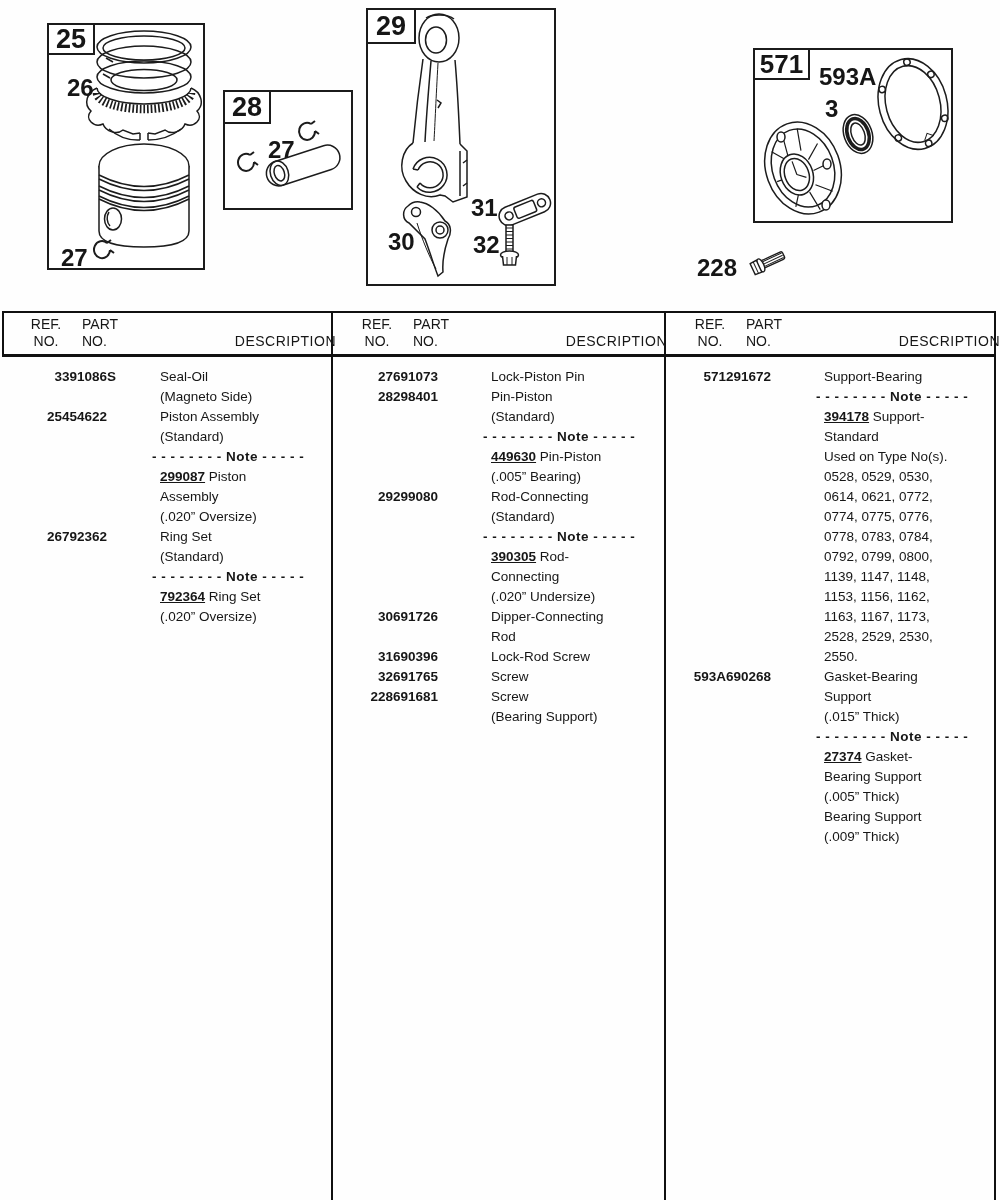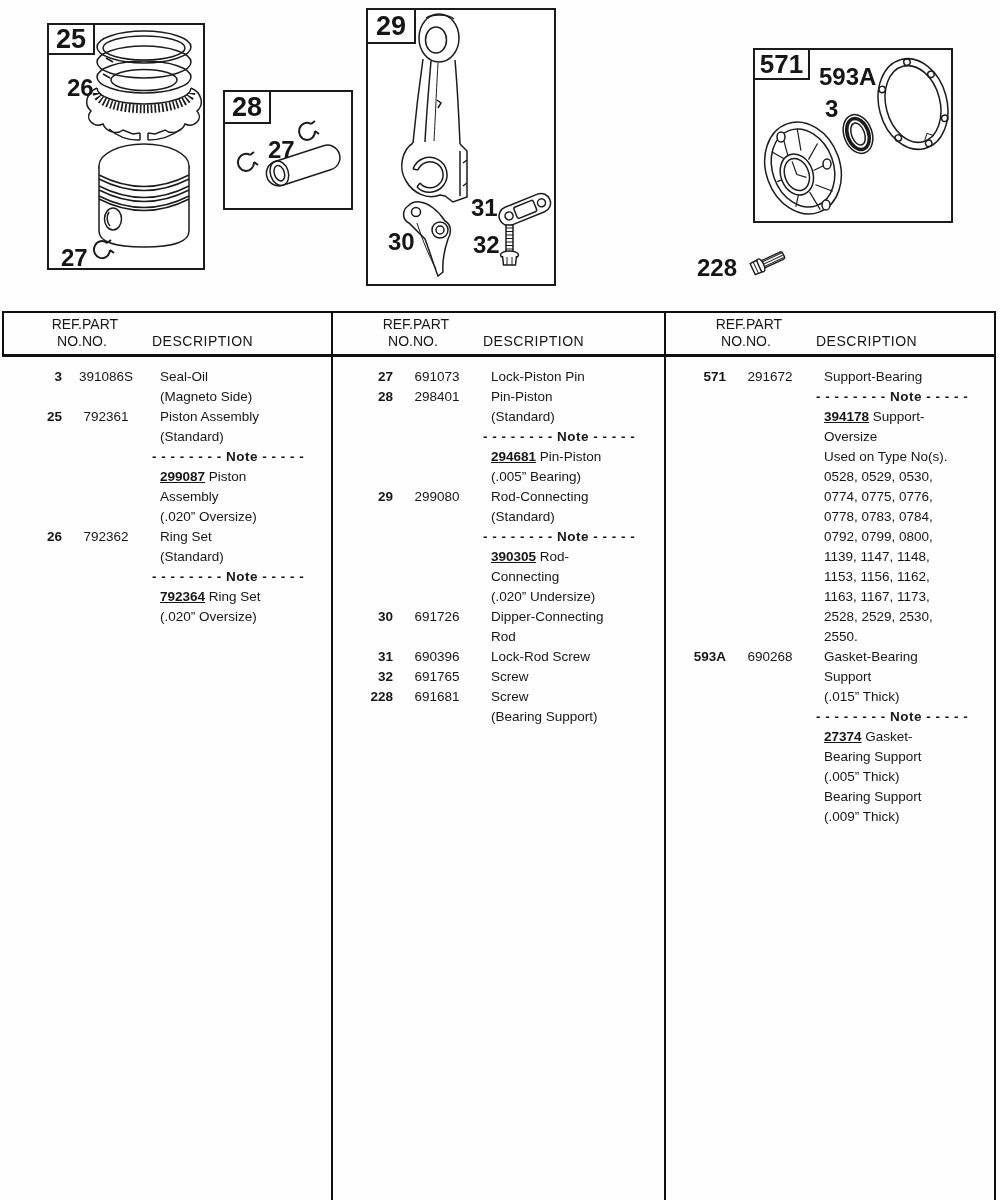--- a/index.html
+++ b/index.html
@@ -9,28 +9,28 @@
   .pbox{position:absolute;border:2px solid #1b1b1b;background:#fff;box-sizing:border-box;}
   .corner-label{position:absolute;left:0;top:0;border-right:2px solid #1b1b1b;border-bottom:2px solid #1b1b1b;
         display:flex;align-items:center;justify-content:center;font-weight:bold;font-size:27px;
         background:#fff;box-sizing:border-box;}
   .callout{position:absolute;font-weight:bold;font-size:24px;line-height:1;white-space:nowrap;}
   svg{position:absolute;left:0;top:0;}
   
   .hline,.vline{position:absolute;background:#101010;}
   
   .thead{position:absolute;font-size:14px;line-height:17px;}
-  .thead .h-ref{position:absolute;left:24px;top:4px;width:56px;text-align:right;}
+  .thead .h-ref{position:absolute;left:16px;top:4px;width:56px;text-align:center;}
   .thead .h-part{position:absolute;left:80px;top:4px;width:62px;text-align:left;}
-  .thead .h-desc{position:absolute;left:150px;top:21px;width:176px;text-align:left;letter-spacing:.5px;}
+  .thead .h-desc{position:absolute;left:158px;top:21px;width:176px;text-align:right;letter-spacing:.5px;}
   
   .tcol{position:absolute;width:330px;font-size:13.5px;}
   .trow{display:flex;height:20px;line-height:20px;white-space:nowrap;}
   .c-ref{width:60px;text-align:right;font-weight:bold;flex:none;}
-  .c-part{width:88px;text-align:center;font-weight:normal;flex:none;}
+  .c-part{width:88px;text-align:left;font-weight:bold;flex:none;}
   .c-desc{margin-left:10px;flex:1;}
   .c-desc .b{font-weight:bold;text-decoration:underline;}
   .c-desc.note{font-weight:bold;letter-spacing:.5px;margin-left:2px;}
 </style>
 </head>
 <body>
 
 <div class="page">
 
   <div class="pbox" style="left:47px;top:23px;width:158px;height:247px;">
@@ -212,21 +212,21 @@
         <span class="c-part">391086S</span>
         <span class="c-desc"><span>Seal-Oil</span></span>
       </div>
       <div class="trow">
         <span class="c-ref"></span>
         <span class="c-part"></span>
         <span class="c-desc"><span>(Magneto Side)</span></span>
       </div>
       <div class="trow">
         <span class="c-ref">25</span>
-        <span class="c-part">792361</span>
+        <span class="c-part">454622</span>
         <span class="c-desc"><span>Piston Assembly</span></span>
       </div>
       <div class="trow">
         <span class="c-ref"></span>
         <span class="c-part"></span>
         <span class="c-desc"><span>(Standard)</span></span>
       </div>
       <div class="trow">
         <span class="c-ref"></span>
         <span class="c-part"></span>
@@ -290,21 +290,21 @@
         <span class="c-desc"><span>(Standard)</span></span>
       </div>
       <div class="trow">
         <span class="c-ref"></span>
         <span class="c-part"></span>
         <span class="c-desc note">- - - - - - - -  Note  - - - - -</span>
       </div>
       <div class="trow">
         <span class="c-ref"></span>
         <span class="c-part"></span>
-        <span class="c-desc"><span class="b">294681</span><span> Pin-Piston</span></span>
+        <span class="c-desc"><span class="b">449630</span><span> Pin-Piston</span></span>
       </div>
       <div class="trow">
         <span class="c-ref"></span>
         <span class="c-part"></span>
         <span class="c-desc"><span>(.005” Bearing)</span></span>
       </div>
       <div class="trow">
         <span class="c-ref">29</span>
         <span class="c-part">299080</span>
         <span class="c-desc"><span>Rod-Connecting</span></span>
@@ -377,31 +377,36 @@
         <span class="c-desc note">- - - - - - - -  Note  - - - - -</span>
       </div>
       <div class="trow">
         <span class="c-ref"></span>
         <span class="c-part"></span>
         <span class="c-desc"><span class="b">394178</span><span> Support-</span></span>
       </div>
       <div class="trow">
         <span class="c-ref"></span>
         <span class="c-part"></span>
-        <span class="c-desc"><span>Oversize</span></span>
+        <span class="c-desc"><span>Standard</span></span>
       </div>
       <div class="trow">
         <span class="c-ref"></span>
         <span class="c-part"></span>
         <span class="c-desc"><span>Used on Type No(s).</span></span>
       </div>
       <div class="trow">
         <span class="c-ref"></span>
         <span class="c-part"></span>
         <span class="c-desc"><span>0528, 0529, 0530,</span></span>
+      </div>
+      <div class="trow">
+        <span class="c-ref"></span>
+        <span class="c-part"></span>
+        <span class="c-desc"><span>0614, 0621, 0772,</span></span>
       </div>
       <div class="trow">
         <span class="c-ref"></span>
         <span class="c-part"></span>
         <span class="c-desc"><span>0774, 0775, 0776,</span></span>
       </div>
       <div class="trow">
         <span class="c-ref"></span>
         <span class="c-part"></span>
         <span class="c-desc"><span>0778, 0783, 0784,</span></span>

